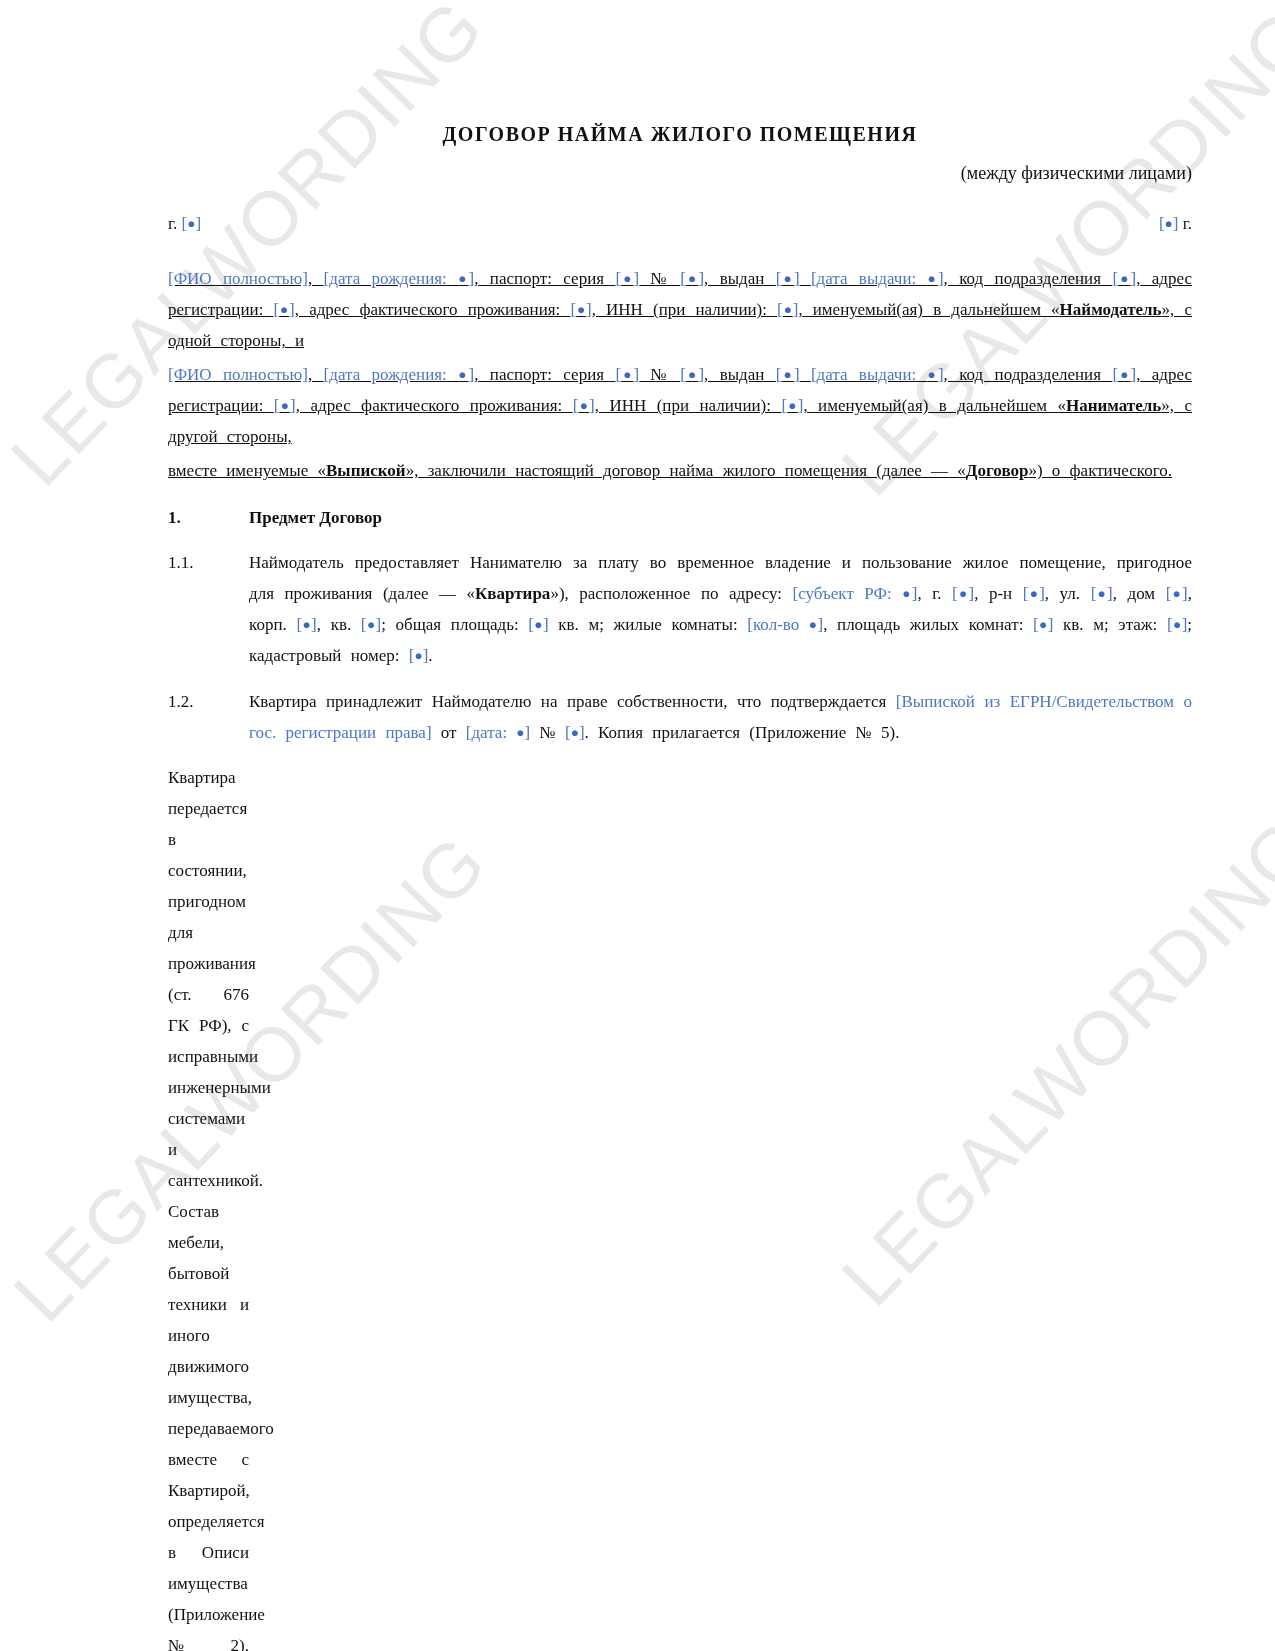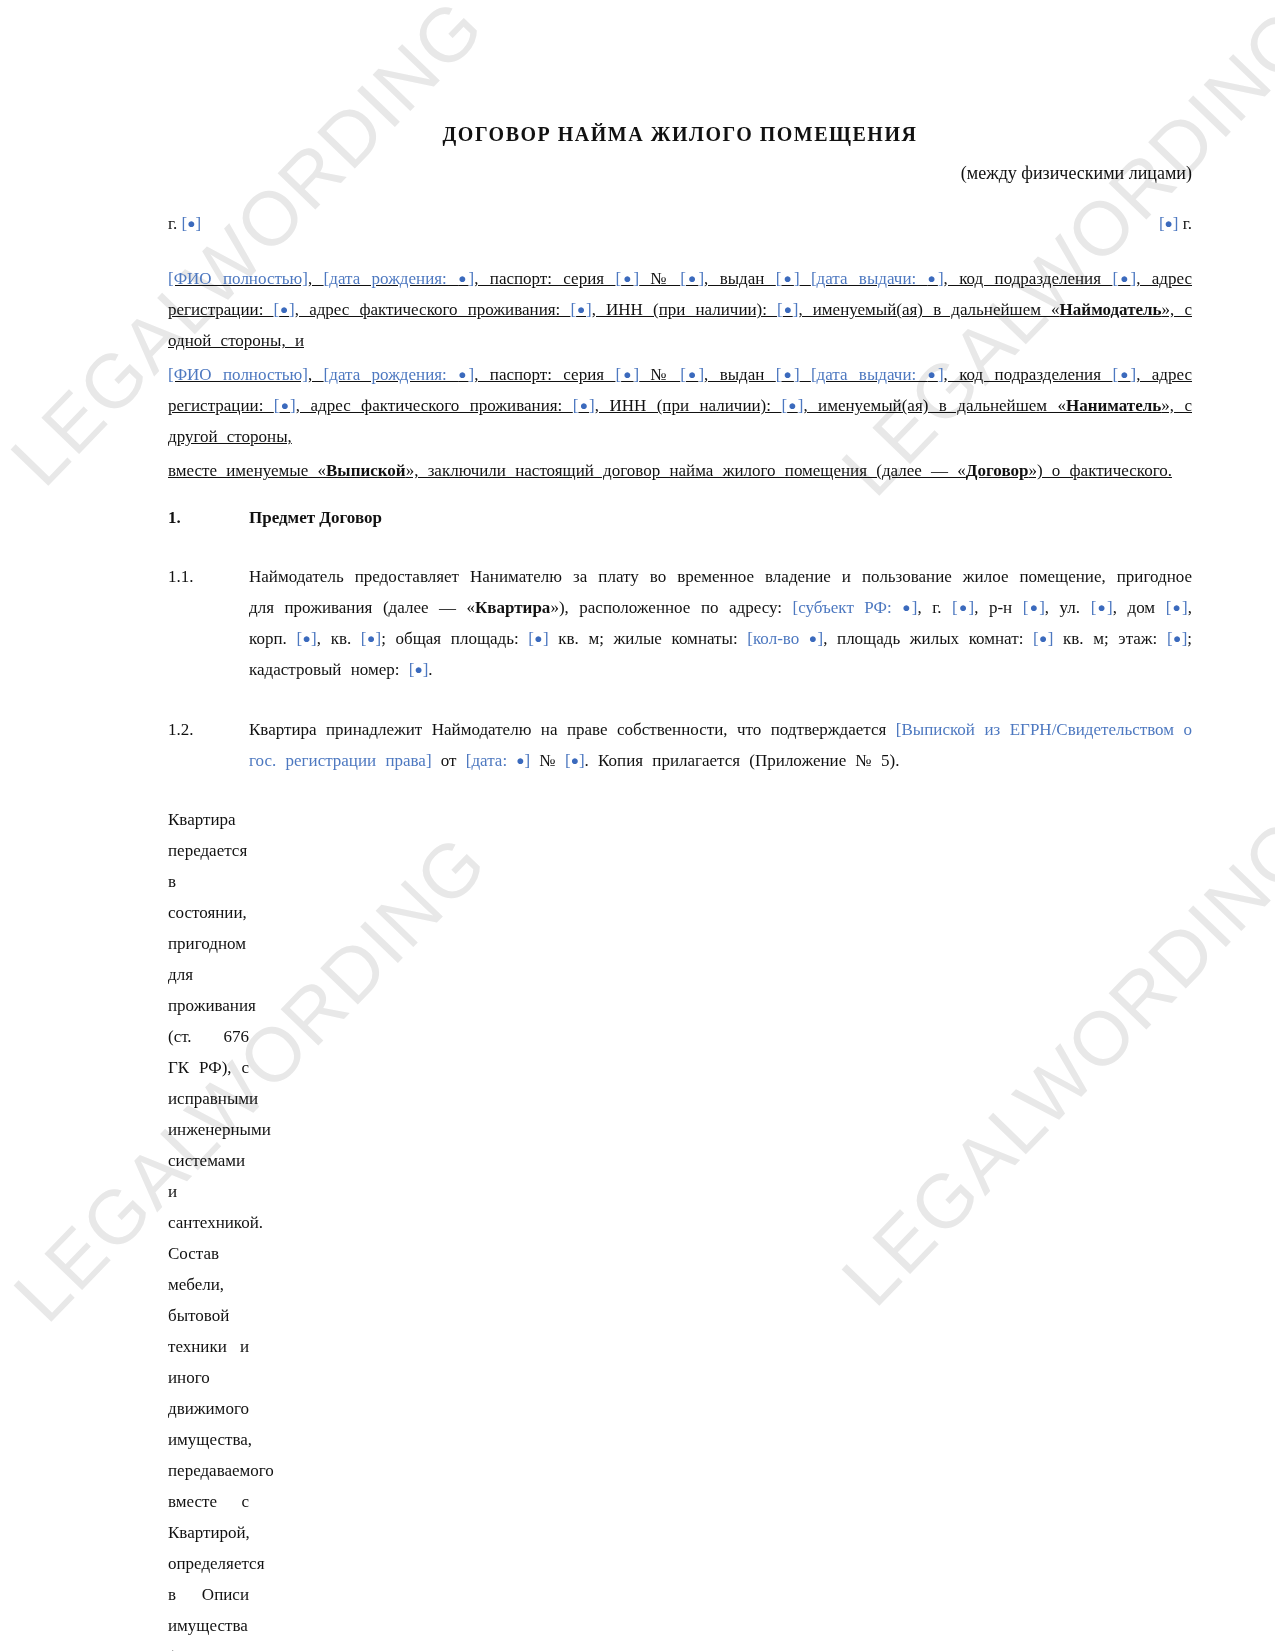--- a/index.html
+++ b/index.html
@@ -51,21 +51,21 @@
     margin:3px 0 0 0;
     font-size:17px; line-height:31px;
     text-align:justify; text-align-last:left;
     word-spacing:5px;
     text-decoration:underline;
   }
   #preamble .para:first-child { margin-top:24px; }
   .item {
     display:grid;
     grid-template-columns:81px 1fr;
-    margin-top:28px;
+    margin-top:14px;
     font-size:17px; line-height:31px;
   }
   .item.heading { margin-top:16px; font-weight:bold; }
   .item .num { text-align:left; }
   .item .body {
     text-align:justify; text-align-last:left;
     word-spacing:5px;
   }
   .ph { color:#4d78c0; }
   .dot { color:#3b6abd; font-size:0.8em; vertical-align:0.07em; }

